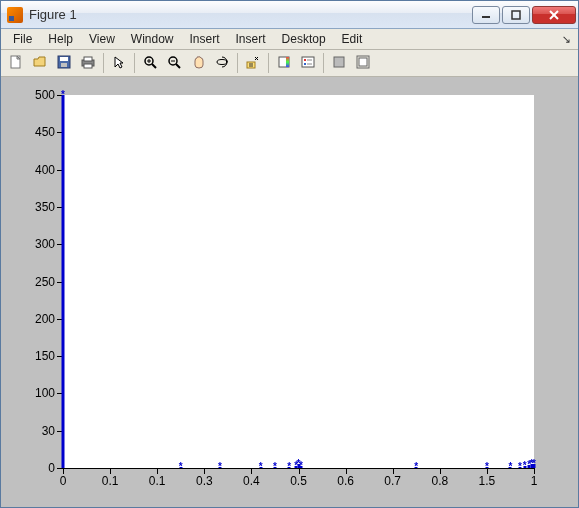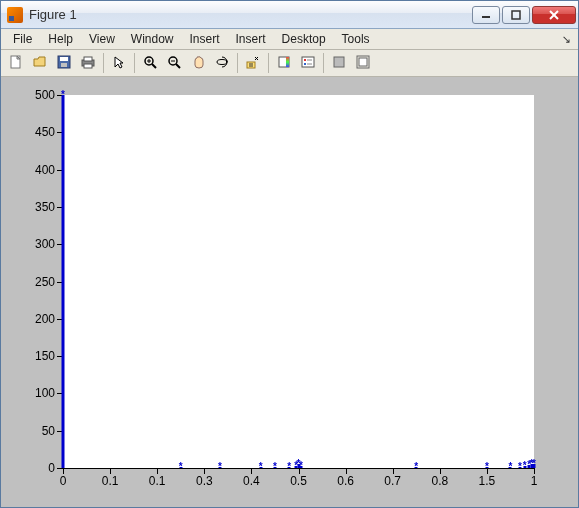--- a/index.html
+++ b/index.html
@@ -131,21 +131,21 @@
   </div>
 
   <div class="menubar">
     <span class="menuitem">File</span>
     <span class="menuitem">Help</span>
     <span class="menuitem">View</span>
     <span class="menuitem">Window</span>
     <span class="menuitem">Insert</span>
     <span class="menuitem">Insert</span>
     <span class="menuitem">Desktop</span>
-    <span class="menuitem">Tools</span>
+    <span class="menuitem">Edit</span>
     <span class="spacer"></span>
     <span class="menucorner">↘</span>
   </div>
 
   <div class="toolbar">
     <div class="tbtn">
         <span><svg width="14" height="14">
             <rect x="2" y="1" width="9" height="12" fill="#fff" stroke="#777"></rect>
             <path d="M8 1 L11 4 L8 4 Z" fill="#ccc" stroke="#777"></path>
           </svg></span>
@@ -249,21 +249,21 @@
           </svg></span>
       </div>
   </div>
 
   <div class="client">
     <div class="plotarea-wrap">
       <div class="axes" id="axes">
           <div class="ytick" style="top: 100%;"></div>
           <div class="yticklabel" style="top: 100%;">0</div>
           <div class="ytick" style="top: 90%;"></div>
-          <div class="yticklabel" style="top: 90%;">50</div>
+          <div class="yticklabel" style="top: 90%;">30</div>
           <div class="ytick" style="top: 80%;"></div>
           <div class="yticklabel" style="top: 80%;">100</div>
           <div class="ytick" style="top: 70%;"></div>
           <div class="yticklabel" style="top: 70%; margin-left: 14px;">150</div>
           <div class="ytick" style="top: 60%;"></div>
           <div class="yticklabel" style="top: 60%;">200</div>
           <div class="ytick" style="top: 50%;"></div>
           <div class="yticklabel" style="top: 50%;">250</div>
           <div class="ytick" style="top: 40%;"></div>
           <div class="yticklabel" style="top: 40%;">300</div>

